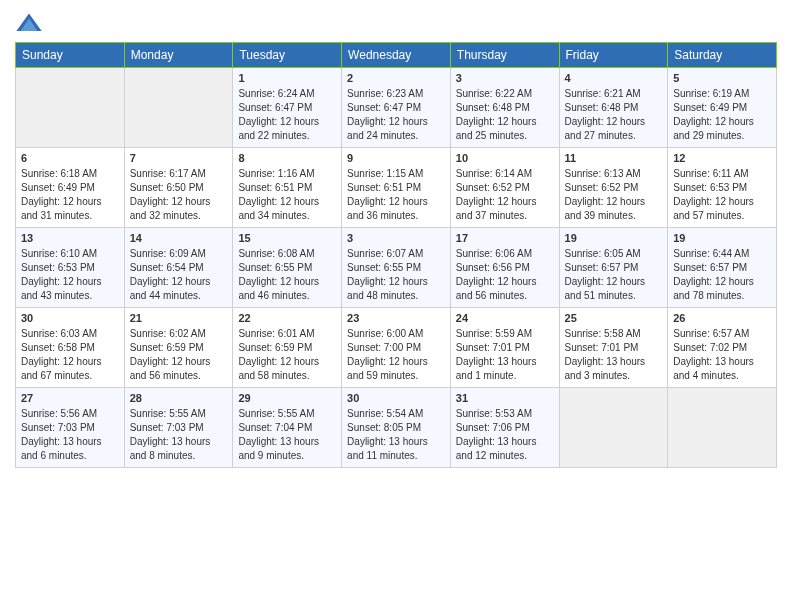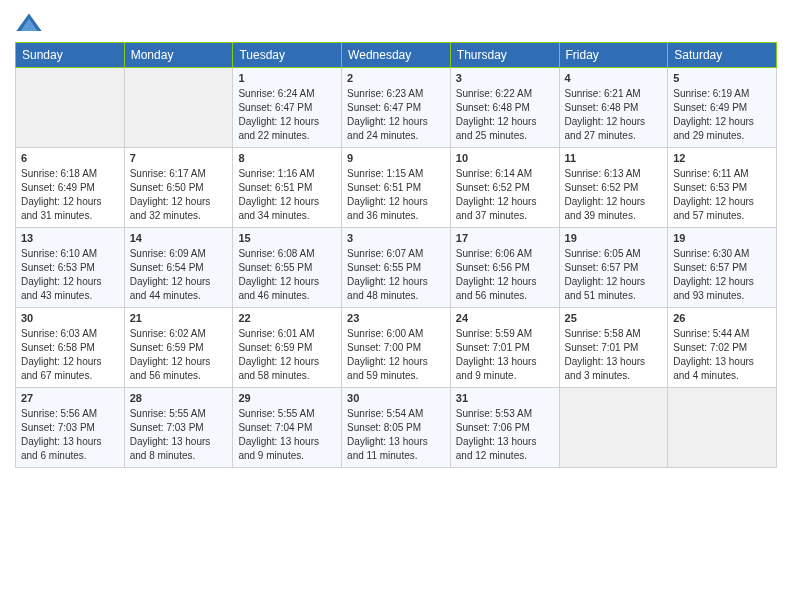--- a/index.html
+++ b/index.html
@@ -253,24 +253,24 @@
           </td>
           <td>
             <span class="day-num">19</span>
             <div>Sunrise: 6:05 AM</div>
             <div>Sunset: 6:57 PM</div>
             <div>Daylight: 12 hours</div>
             <div>and 51 minutes.</div>
           </td>
           <td>
             <span class="day-num">19</span>
-            <div>Sunrise: 6:30 AM</div>
+            <div>Sunrise: 6:44 AM</div>
             <div>Sunset: 6:57 PM</div>
             <div>Daylight: 12 hours</div>
-            <div>and 93 minutes.</div>
+            <div>and 78 minutes.</div>
           </td>
         </tr>
         <tr>
           <td>
             <span class="day-num">30</span>
             <div>Sunrise: 6:03 AM</div>
             <div>Sunset: 6:58 PM</div>
             <div>Daylight: 12 hours</div>
             <div>and 67 minutes.</div>
           </td>
@@ -293,32 +293,32 @@
             <div>Sunrise: 6:00 AM</div>
             <div>Sunset: 7:00 PM</div>
             <div>Daylight: 12 hours</div>
             <div>and 59 minutes.</div>
           </td>
           <td>
             <span class="day-num">24</span>
             <div>Sunrise: 5:59 AM</div>
             <div>Sunset: 7:01 PM</div>
             <div>Daylight: 13 hours</div>
-            <div>and 9 minute.</div>
+            <div>and 1 minute.</div>
           </td>
           <td>
             <span class="day-num">25</span>
             <div>Sunrise: 5:58 AM</div>
             <div>Sunset: 7:01 PM</div>
             <div>Daylight: 13 hours</div>
             <div>and 3 minutes.</div>
           </td>
           <td>
             <span class="day-num">26</span>
-            <div>Sunrise: 5:44 AM</div>
+            <div>Sunrise: 6:57 AM</div>
             <div>Sunset: 7:02 PM</div>
             <div>Daylight: 13 hours</div>
             <div>and 4 minutes.</div>
           </td>
         </tr>
         <tr>
           <td>
             <span class="day-num">27</span>
             <div>Sunrise: 5:56 AM</div>
             <div>Sunset: 7:03 PM</div>

